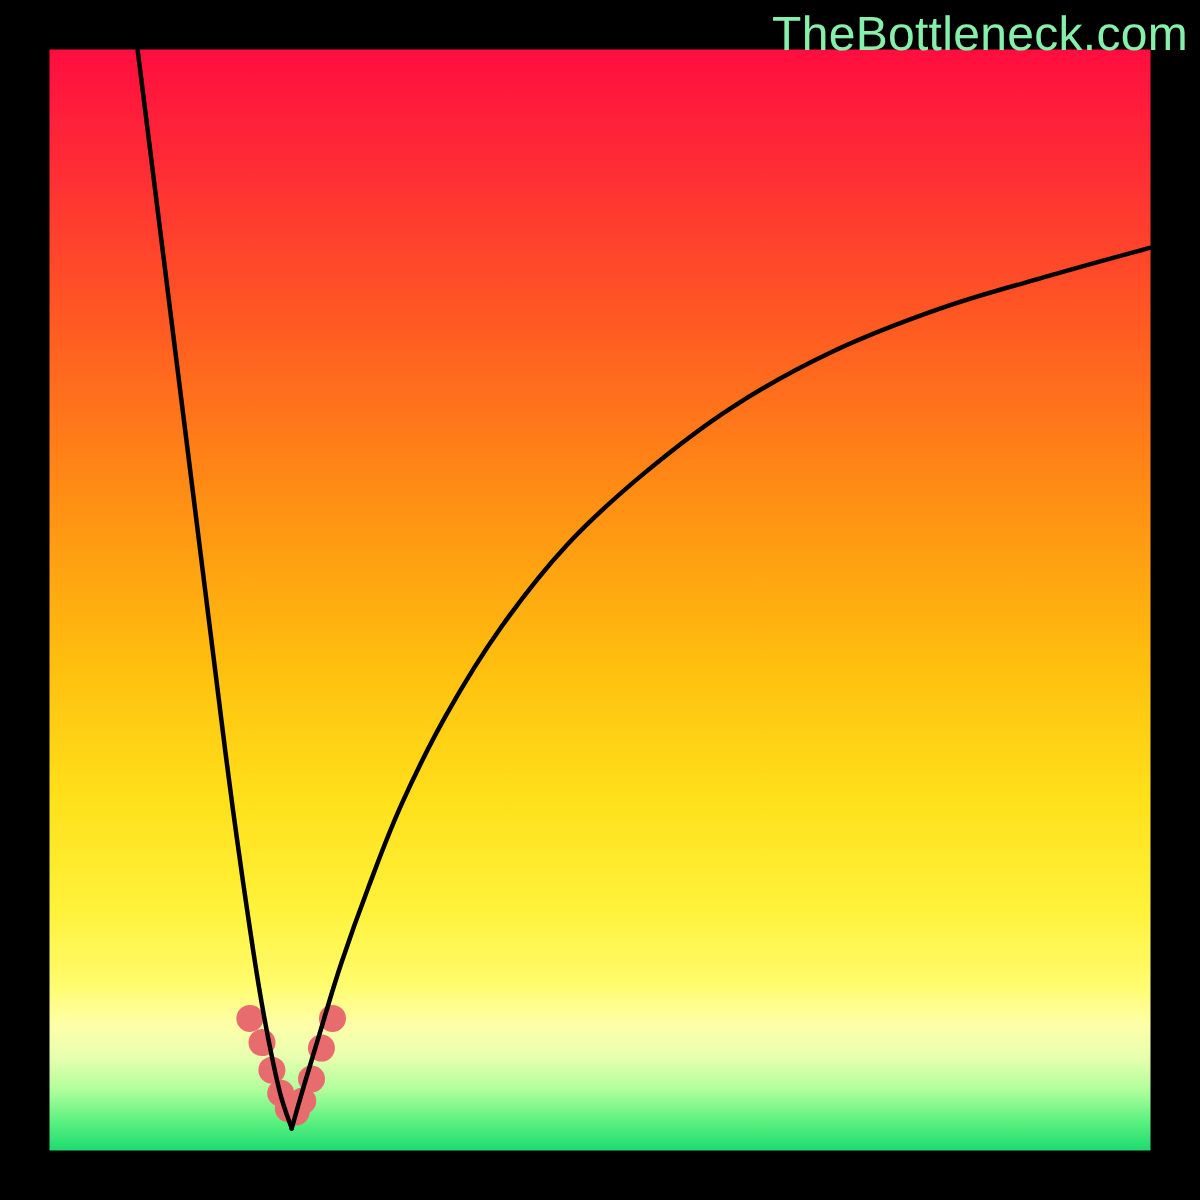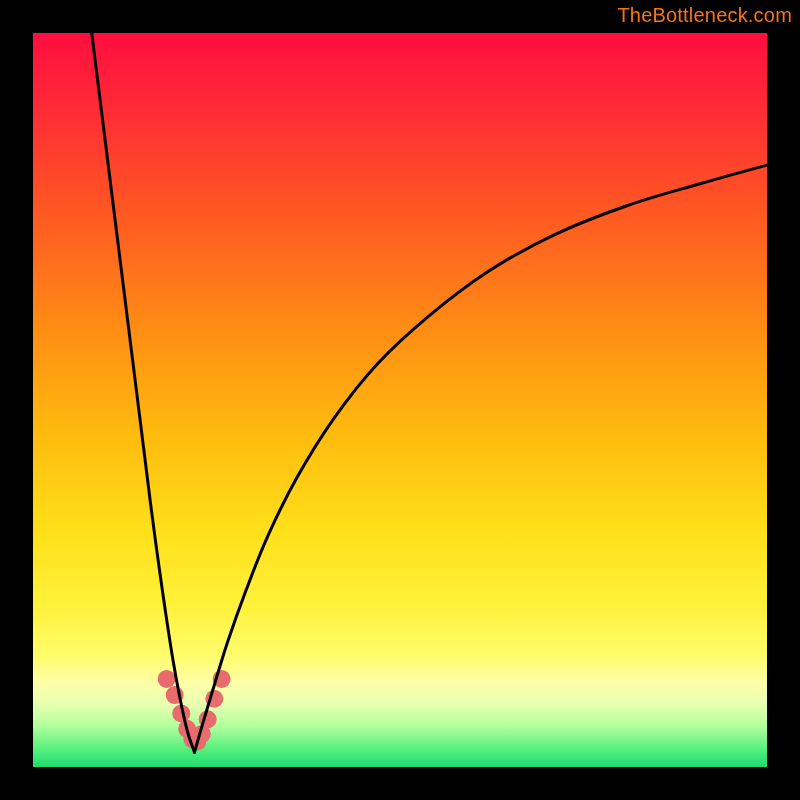--- a/index.html
+++ b/index.html
@@ -15,23 +15,23 @@
     left: 0; top: 0;
     width: 800px;
     height: 800px;
     background: #000;
   }
   .watermark {
     position: absolute;
     top: 4px;
     right: 8px;
     font-family: Arial, Helvetica, sans-serif;
-    font-size: 20px;
+    font-size: 32px;
     font-weight: 500;
-    color: #f97316;
+    color: #86efac;
     letter-spacing: 0.2px;
     z-index: 10;
   }
   svg.plot {
     position: absolute;
     left: 0; top: 0;
     width: 800px;
     height: 800px;
   }
 </style>

